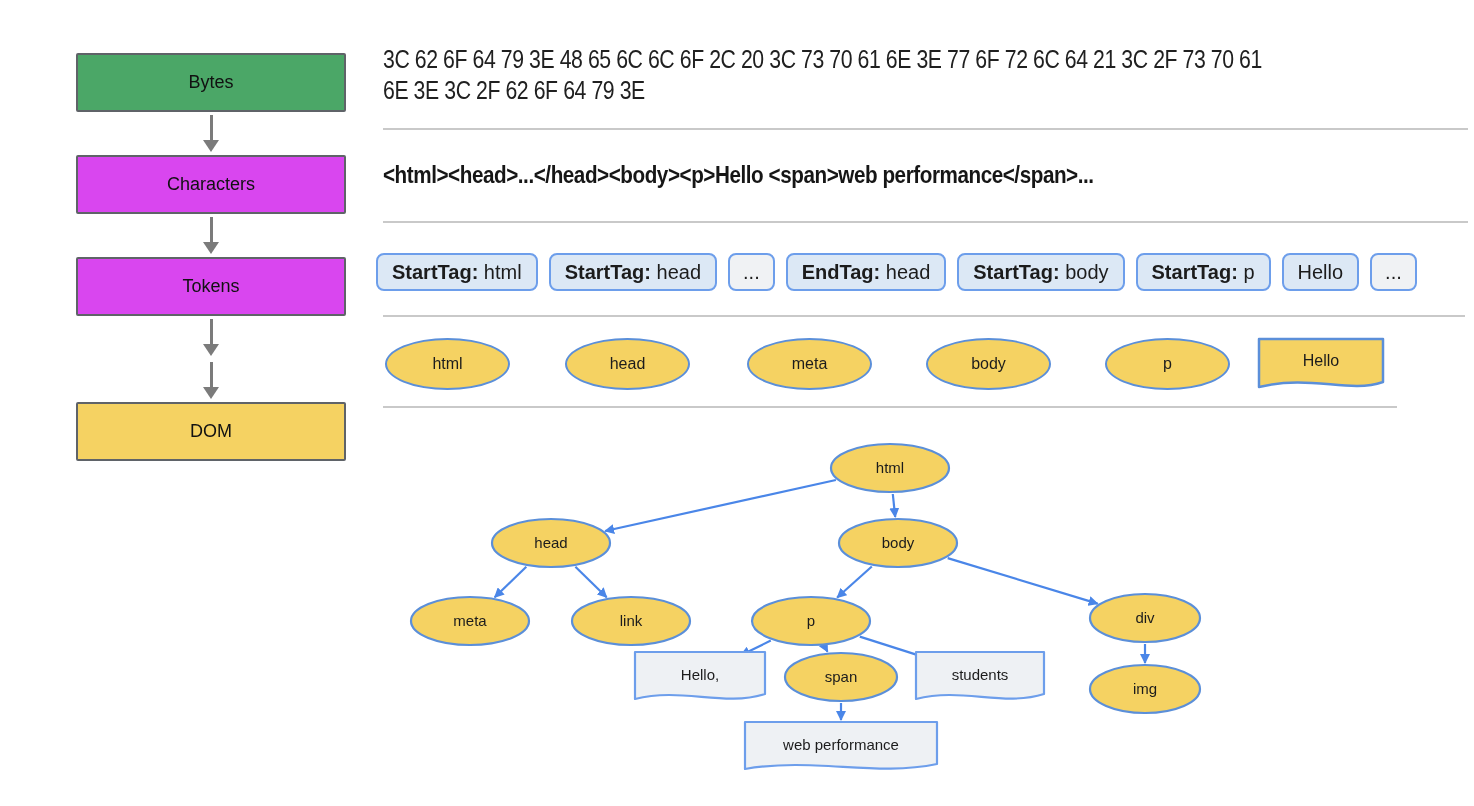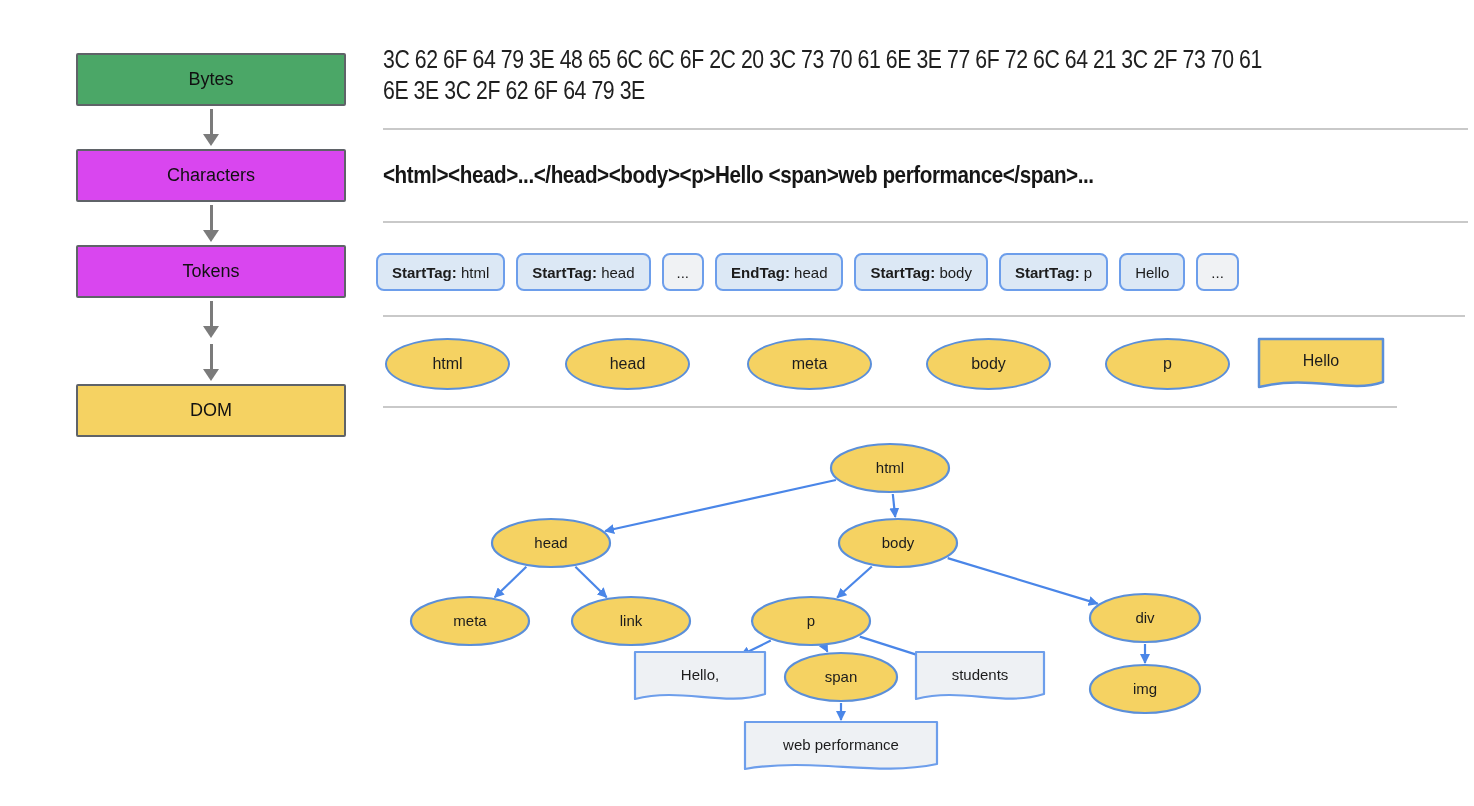--- a/index.html
+++ b/index.html
@@ -1,40 +1,40 @@
 <!DOCTYPE html>
 <html><head>
 <meta charset="utf-8">
 <style>
   html,body{margin:0;padding:0;background:#fff}
   body{width:1474px;height:806px;position:relative;overflow:hidden;
        font-family:"Liberation Sans",sans-serif;color:#1c1c1c}
 
   
   .pipeline{position:absolute;left:76px;top:53px;width:270px;display:flex;flex-direction:column}
-  .stage{height:53px;box-sizing:border-box;border:2px solid #5f6368;border-radius:2px;
+  .stage{height:59px;box-sizing:border-box;border:2px solid #5f6368;border-radius:2px;
          display:flex;align-items:center;justify-content:center;font-size:18px;color:#111}
   .stage.green{background:#4BA767}
   .stage.blue{background:#d946ef}
   .stage.yellow{background:#F5D262}
   .flow-arrow{height:43px;display:flex;flex-direction:column;align-items:center;justify-content:center}
   .flow-arrow .shaft{width:3px;height:25px;background:#7b7b7b}
   .flow-arrow .tri{width:0;height:0;border-left:8px solid transparent;border-right:8px solid transparent;
                    border-top:12px solid #7b7b7b}
 
   
   .bytes-text{position:absolute;left:383px;top:44px;font-size:25px;line-height:31px;
               letter-spacing:-0.5px;transform:scaleX(0.85);transform-origin:0 0;white-space:nowrap;color:#202020}
   .chars-text{position:absolute;left:383px;top:161px;font-size:24px;font-weight:bold;
               letter-spacing:-0.5px;transform:scaleX(0.86);transform-origin:0 0;white-space:nowrap;color:#161616}
   .sep{position:absolute;height:2px;background:#c9c9c9}
 
   .tokens{position:absolute;left:376px;top:253px;display:flex;gap:11px}
   .pill{height:38px;box-sizing:border-box;border:2px solid #6D9EEB;border-radius:8px;background:#DCE8F5;
-        display:flex;align-items:center;padding:0 14px;font-size:15px;white-space:pre;color:#1c1c1c}
+        display:flex;align-items:center;padding:0 14px;font-size:20px;white-space:pre;color:#1c1c1c}
   .pill b{font-weight:bold}
   .pill.muted{background:#F0F2F4;padding:0 13px}
 
   
   .nr-ellipse{position:absolute;width:125px;height:52px;box-sizing:border-box;background:#F5D262;
               border:2px solid #5B8FD9;border-radius:50%;display:flex;align-items:center;justify-content:center;
               font-size:16px;color:#1c1c1c}
   .nr-hello-svg{position:absolute}
   .nr-hello-svg text{font-family:"Liberation Sans",sans-serif;font-size:16px;fill:#1c1c1c}
 

